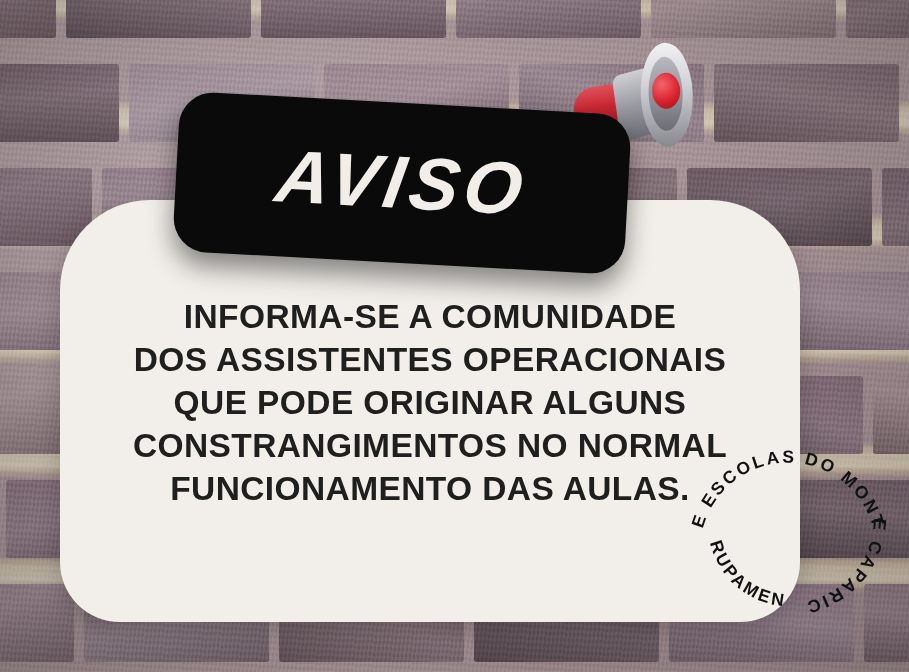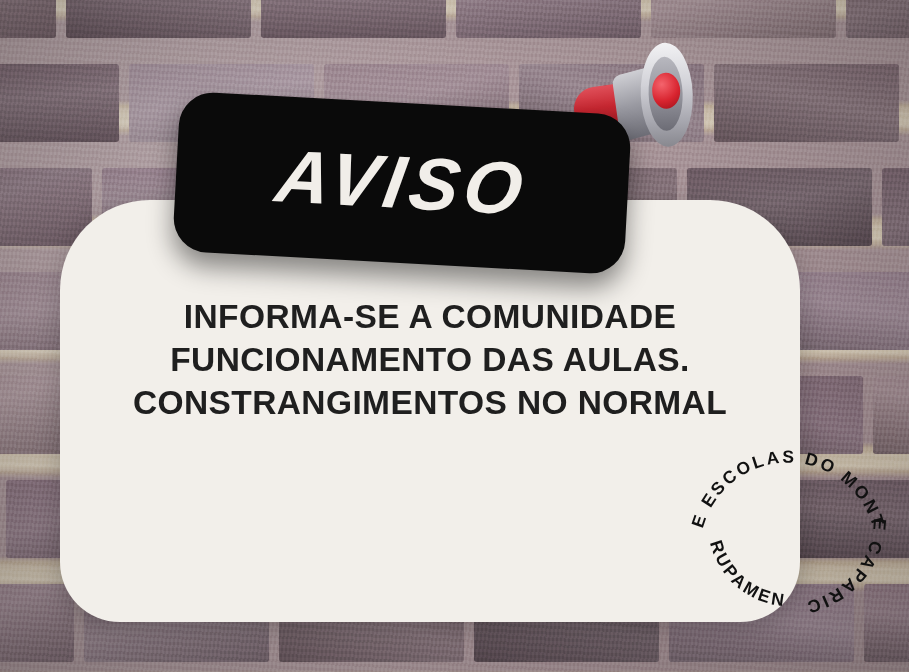--- a/index.html
+++ b/index.html
@@ -306,22 +306,24 @@
   </div>
 
   <div class="card"></div>
 
   <div class="aviso-banner">
     <span class="aviso-text">AVISO</span>
   </div>
 
   <div class="copy" id="copy">
       <span class="copy-line"><span>INFORMA-SE A COMUNIDADE</span></span>
+      <span class="copy-line"><span>DOS ASSISTENTES OPERACIONAIS</span></span>
+      <span class="copy-line"><span>QUE PODE ORIGINAR ALGUNS</span></span>
+      <span class="copy-line"><span>CONSTRANGIMENTOS NO NORMAL</span></span>
       <span class="copy-line"><span>FUNCIONAMENTO DAS AULAS.</span></span>
-      <span class="copy-line"><span>CONSTRANGIMENTOS NO NORMAL</span></span>
     </div>
 
   <div class="stamp">
     <svg viewBox="0 0 200 200" aria-hidden="true">
       <defs>
         <path id="arcTop" d="M 14,118 A 88,88 0 0 1 186,118" fill="none"></path>
         <path id="arcBottom" d="M 22,128 A 82,82 0 0 0 96,192" fill="none"></path>
         <path id="arcRight" d="M 186,104 A 86,86 0 0 1 116,188" fill="none"></path>
       </defs>
       <text>

